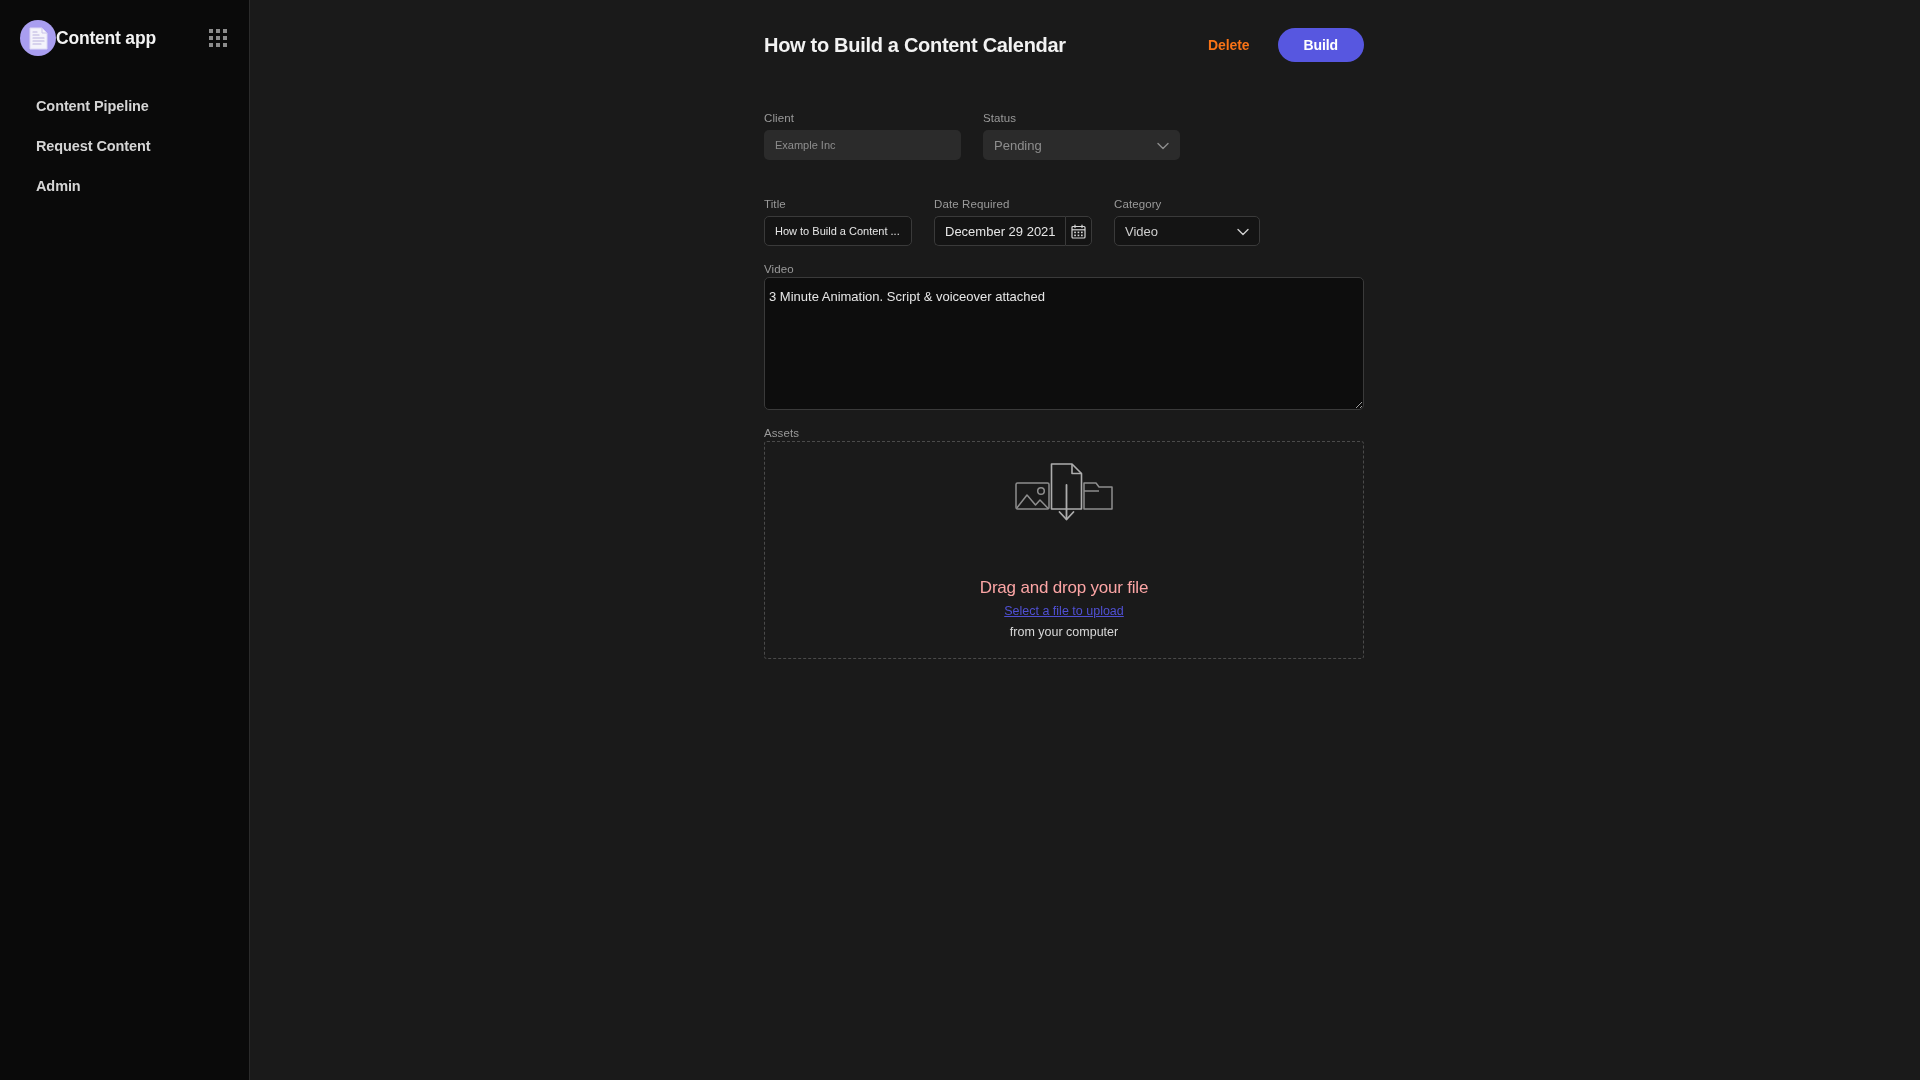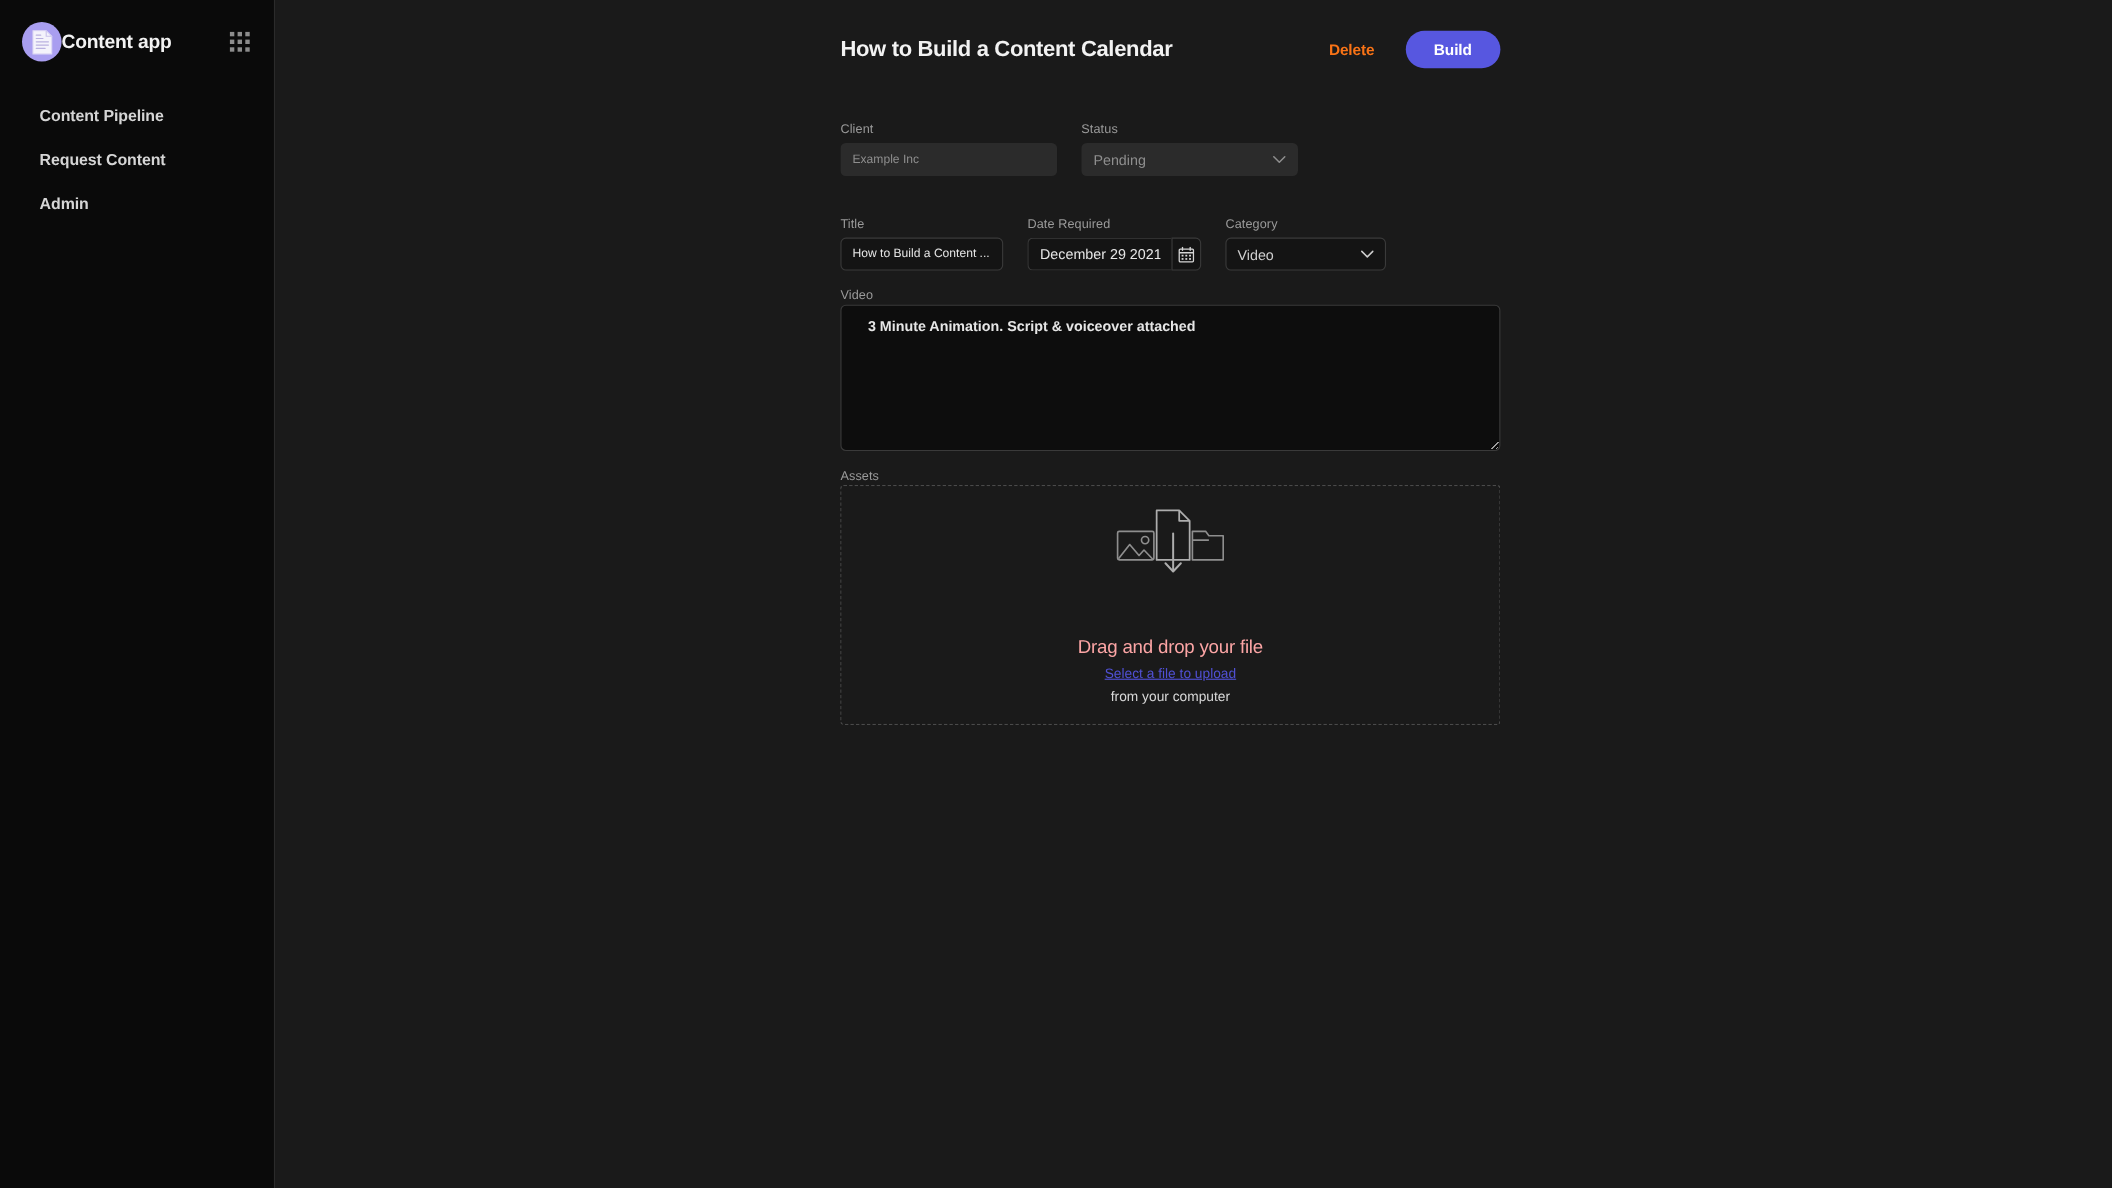--- a/index.html
+++ b/index.html
@@ -247,26 +247,25 @@
 
   .textarea {
     width: 600px;
     height: 133px;
     background: #0d0d0d;
     border: 1px solid #3a3a3a;
     border-radius: 5px;
     color: #e6e6e6;
     font-family: inherit;
     font-size: 13px;
-    padding: 10px 24px;
+    padding: 10px 4px;
     resize: vertical;
     outline: none;
     line-height: 1.4;
     display: block;
-    font-weight: bold;
   }
 
   .dropzone {
     width: 600px;
     height: 218px;
     border: 1px dashed #4a4a4a;
     border-radius: 3px;
     display: flex;
     flex-direction: column;
     align-items: center;

